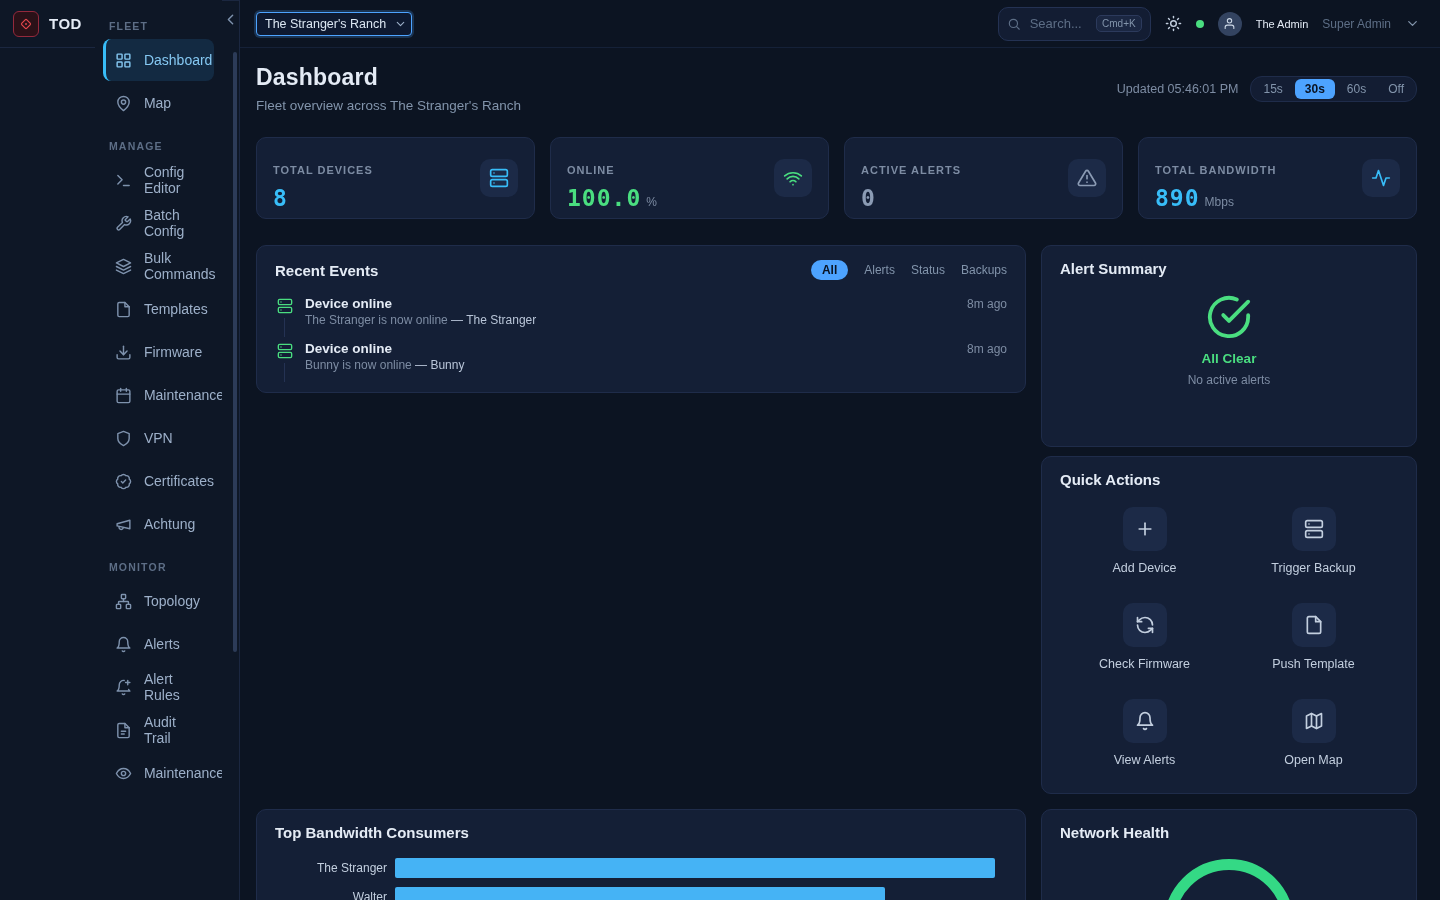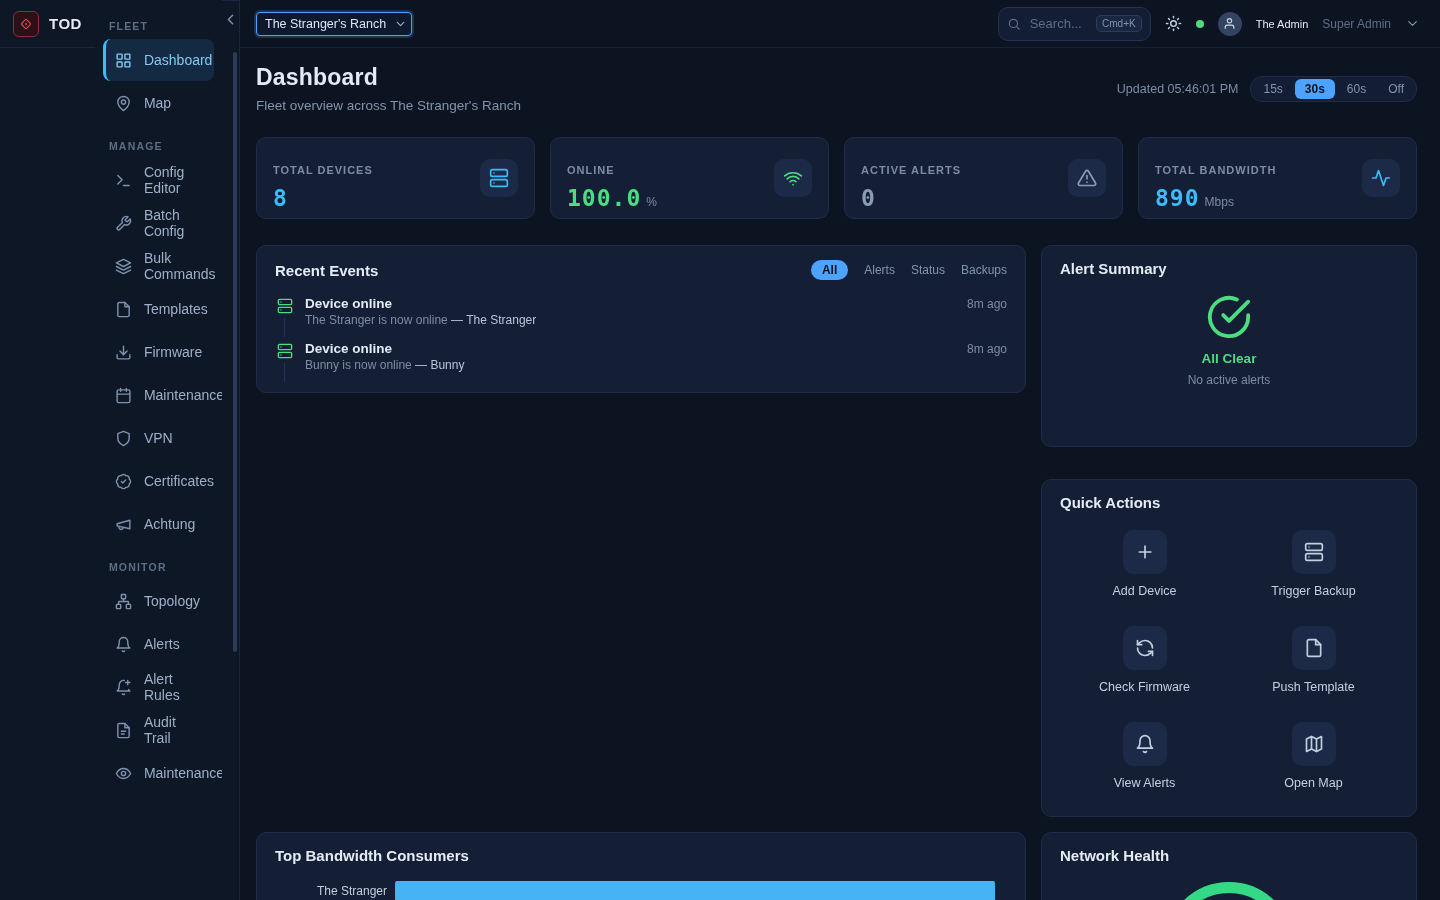--- a/index.html
+++ b/index.html
@@ -66,21 +66,21 @@
   .stat-card{padding:26px 16px;display:flex;justify-content:space-between;height:82px}
   .stat-label{font-size:11px;letter-spacing:1px;color:#7d8ca3;font-weight:700}
   .stat-value-row{margin-top:9px;display:flex;align-items:baseline;gap:5px}
   .stat-value{font-family:"DejaVu Sans Mono",monospace;font-size:23px;font-weight:700;letter-spacing:1px}
   .stat-suffix{font-size:12px;color:#7d8ca3}
   .stat-icon{width:38px;height:38px;border-radius:10px;background:var(--tile);display:flex;align-items:center;justify-content:center;align-self:center}
   .stat-icon svg{width:20px;height:20px}
   .v-blue{color:var(--blue)} .v-green{color:var(--green)} .v-gray{color:#8b9bb4}
 
   .mid{display:grid;grid-template-columns:770px 376px;gap:15px;margin-top:26px;align-items:start}
-  .right-stack{display:flex;flex-direction:column;gap:32px}
+  .right-stack{display:flex;flex-direction:column;gap:9px}
   .card-title{font-size:15px;font-weight:700;color:var(--text)}
 
   .events-card{padding:14px 18px 10px}
   .events-head{display:flex;align-items:center;justify-content:space-between}
   .filters{display:flex;align-items:center;gap:16px}
   .filter{font-size:12px;color:var(--muted);cursor:pointer}
   .filter.active{background:var(--blue2);color:#0a1322;padding:3px 11px;border-radius:999px;font-weight:700}
   .events-list{margin-top:12px}
   .event{position:relative;padding:4px 0 10px 30px}
   .event-icon{position:absolute;left:2px;top:6px;color:var(--green);display:flex}

